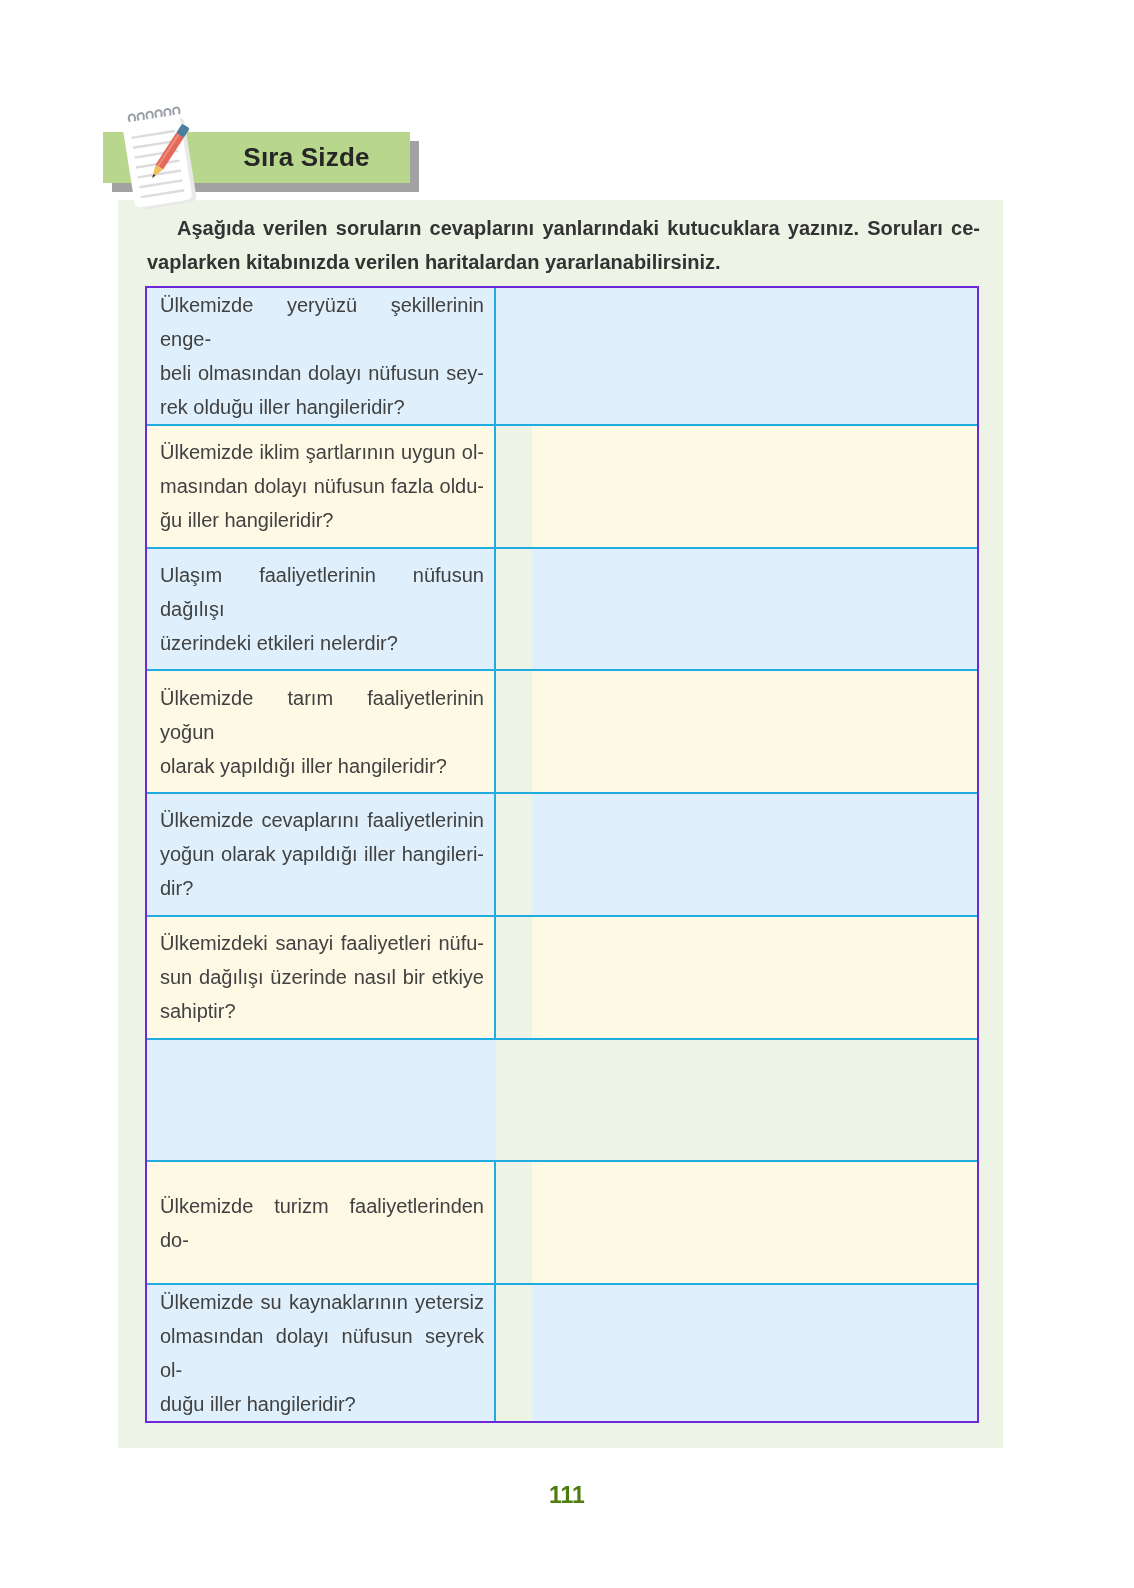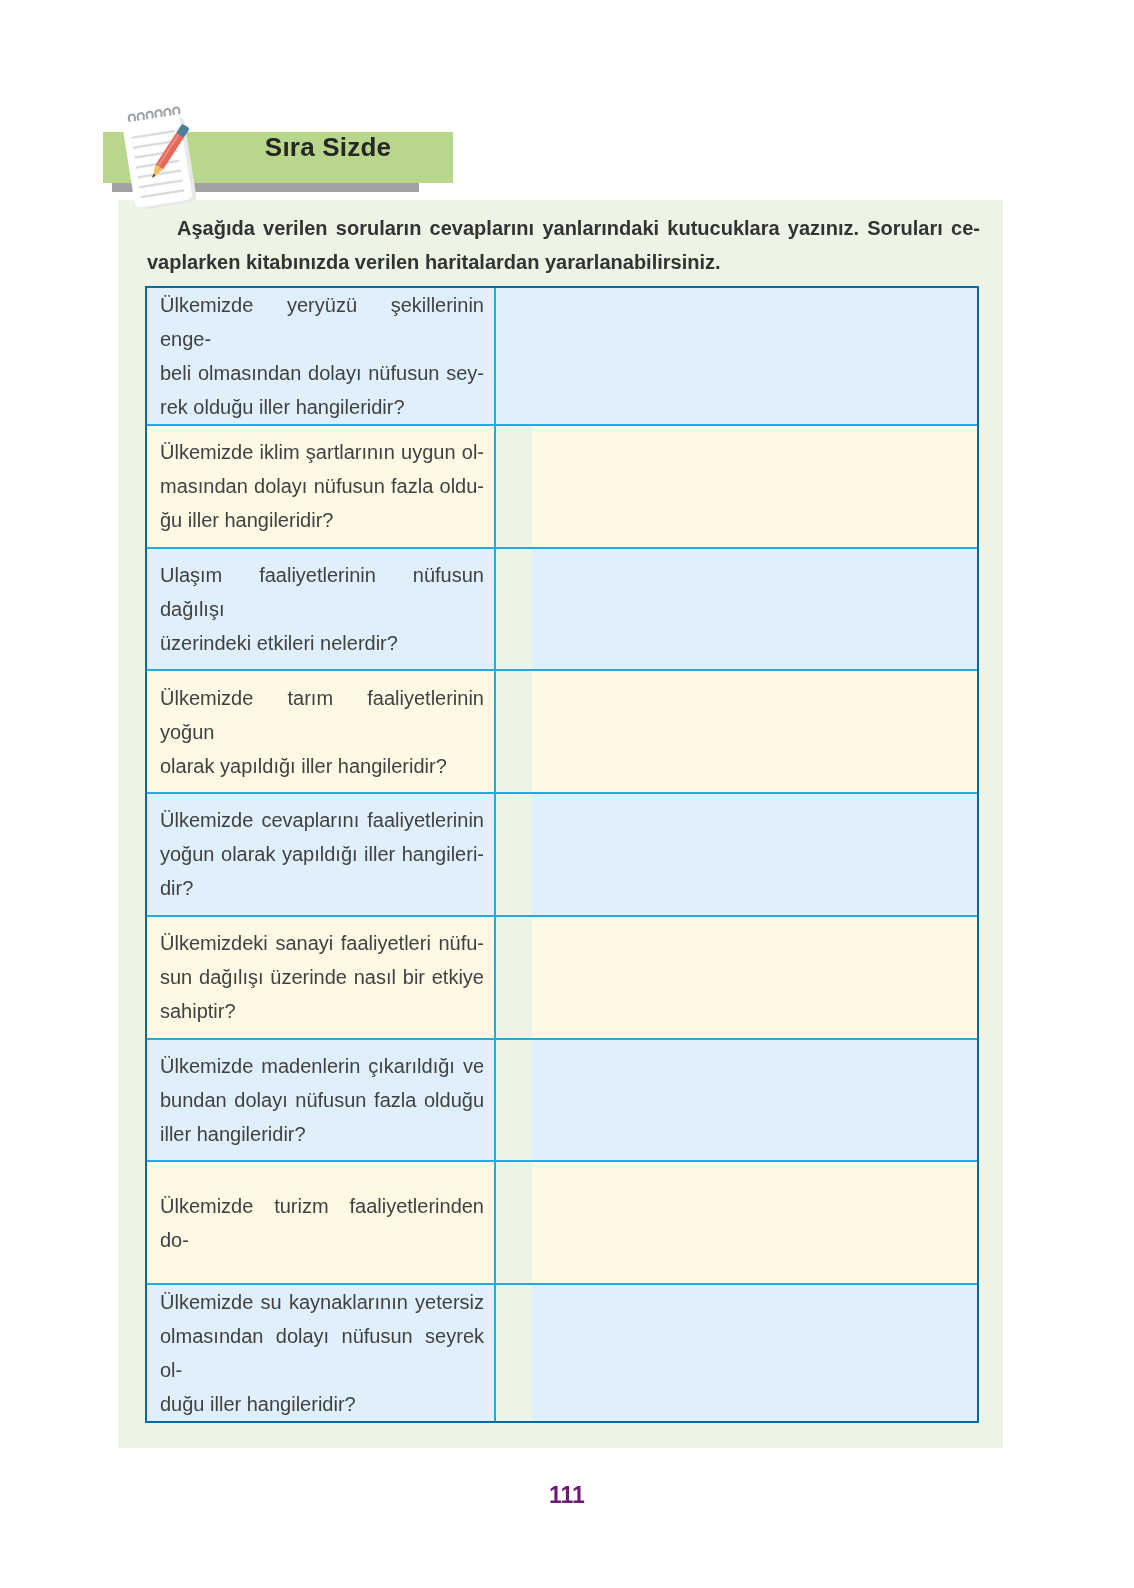--- a/index.html
+++ b/index.html
@@ -15,22 +15,22 @@
     position:absolute;left:118px;top:200px;width:885px;height:1248px;
     background:#eef4e5;
   }
 
   
   .badge-shadow{
     position:absolute;left:112px;top:141px;width:307px;height:51px;
     background:#a2a2a2;
   }
   .badge{
-    position:absolute;left:103px;top:132px;width:350px;height:51px;
-    background:#b8d78d;display:flex;align-items:flex-start;justify-content:center;
+    position:absolute;left:103px;top:132px;width:307px;height:51px;
+    background:#b8d78d;display:flex;align-items:center;justify-content:center;
     padding-left:100px;box-sizing:border-box;
   }
   .badge-label{
     font-size:26px;font-weight:700;color:#262626;letter-spacing:.2px;
   }
 
   
   .notepad{
     position:absolute;left:112px;top:104px;width:92px;height:110px;
   }
@@ -41,21 +41,21 @@
     font-size:20px;font-weight:700;color:#333333;line-height:34px;
   }
   .intro .line.just{
     text-align:justify;text-align-last:justify;text-justify:inter-word;
   }
   .intro .line.first{text-indent:30px;}
 
   
   .qa-table{
     position:absolute;left:145px;top:286px;width:834px;height:1137px;
-    border:2px solid #0369a1;box-sizing:border-box;
+    border:2px solid #6d28d9;box-sizing:border-box;
     display:grid;grid-template-rows:repeat(9,1fr);
   }
   .qa-row{
     display:grid;grid-template-columns:349px 1fr;
   }
   .qa-row + .qa-row{border-top:2px solid #21ace1;gap:36px;}
   .qa-row.row-blue .cell{background:#dff0fc;}
   .qa-row.row-cream .cell{background:#fdf9e5;}
   .q-cell{
     border-right:2px solid #21ace1;
@@ -65,21 +65,21 @@
   .q-line{
     font-size:20px;color:#414141;line-height:34px;white-space:normal;
   }
   .q-line.just{
     text-align:justify;text-align-last:justify;text-justify:inter-word;
   }
   .a-cell{}
 
   .page-number{
     position:absolute;left:50%;top:1482px;transform:translateX(-50%);
-    font-size:23px;font-weight:700;color:#701a75;
+    font-size:23px;font-weight:700;color:#4d7c0f;
   }
 </style>
 </head>
 <body>
 
 <div class="page">
 
   <div class="panel"></div>
 
   <div class="badge-shadow"></div>
@@ -164,25 +164,20 @@
   </div>
       <div class="qa-row row-cream">
     <div class="cell q-cell">
           <div class="q-line just">Ülkemizdeki sanayi faaliyetleri nüfu-</div>
           <div class="q-line just">sun dağılışı üzerinde nasıl bir etkiye</div>
           <div class="q-line">sahiptir?</div>
         </div>
     <div class="cell a-cell"></div>
   </div>
       <div class="qa-row row-blue">
-    <div class="cell q-cell">
-          <div class="q-line just">Ülkemizde madenlerin çıkarıldığı ve</div>
-          <div class="q-line just">bundan dolayı nüfusun fazla olduğu</div>
-          <div class="q-line">iller hangileridir?</div>
-        </div>
     <div class="cell a-cell"></div>
   </div>
       <div class="qa-row row-cream">
     <div class="cell q-cell">
           <div class="q-line just">Ülkemizde turizm faaliyetlerinden do-</div>
         </div>
     <div class="cell a-cell"></div>
   </div>
       <div class="qa-row row-blue">
     <div class="cell q-cell">

